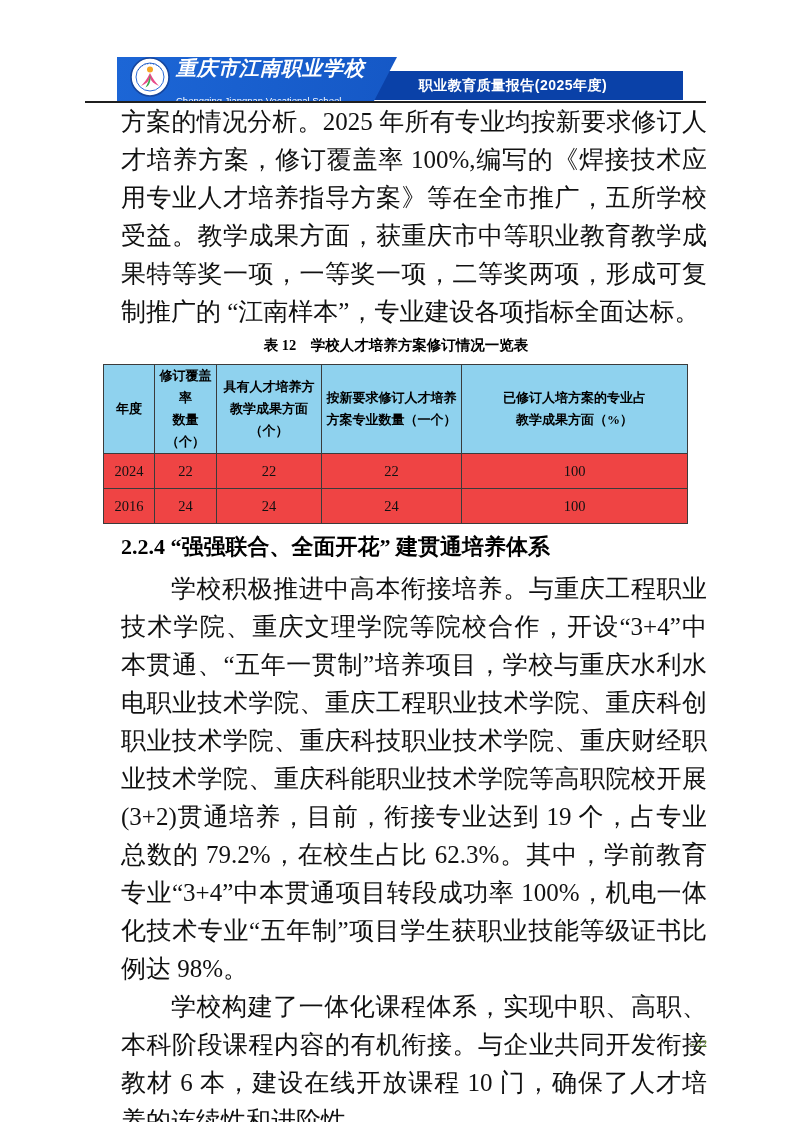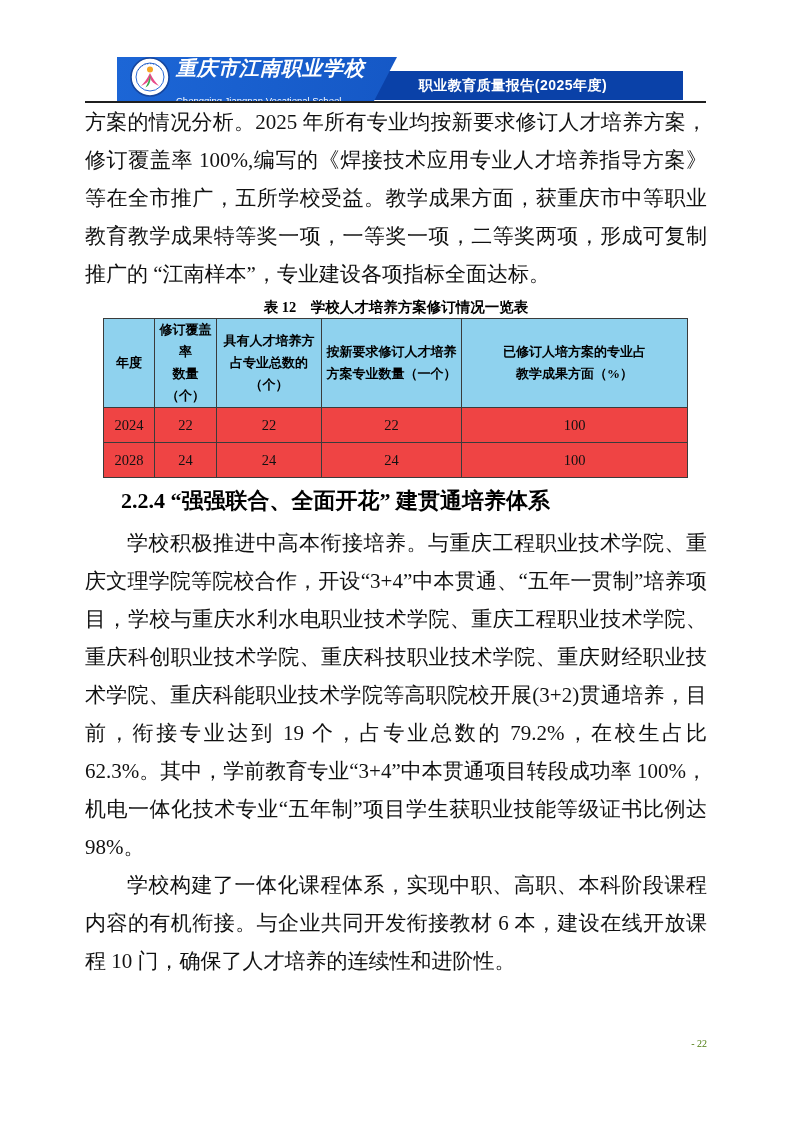--- a/index.html
+++ b/index.html
@@ -72,30 +72,31 @@
     background: #1f1f1f;
   }
 
   
   .content {
     position: absolute;
     left: 85px; top: 103px;
     width: 622px;
   }
   p.body-par {
-    font-size: 21px;
+    font-size: 25px;
     line-height: 38px;
     text-align: justify;
     color: #111111;
+    margin-left: 36px;
   }
   p.indented { text-indent: 2em; }
 
   .table-caption {
     margin-top: 5px;
-    margin-bottom: 1px;
+    margin-bottom: 9px;
     text-align: center;
     font-size: 14.5px;
     font-weight: bold;
     color: #000000;
   }
 
   table.data-table {
     border-collapse: collapse;
     margin-left: 18px;
     table-layout: fixed;
@@ -177,38 +178,38 @@
           <col style="width:140px">
           <col style="width:226px">
       </colgroup>
       <thead>
         <tr>
           <th>年度</th>
           <th>修订覆盖率
 数量
 （个）</th>
           <th>具有人才培养方
-占专业总数的
+教学成果方面
 （个）</th>
           <th>按新要求修订人才培养
 方案专业数量（一个）</th>
           <th>已修订人培方案的专业占
 教学成果方面（%）</th>
         </tr>
       </thead>
       <tbody>
         <tr>
           <td>2024</td>
           <td>22</td>
           <td>22</td>
           <td>22</td>
           <td>100</td>
         </tr>
         <tr>
-          <td>2028</td>
+          <td>2016</td>
           <td>24</td>
           <td>24</td>
           <td>24</td>
           <td>100</td>
         </tr>
       </tbody>
     </table>
 
     <h3 class="section-heading">2.2.4 “强强联合、全面开花” 建贯通培养体系</h3>
 

